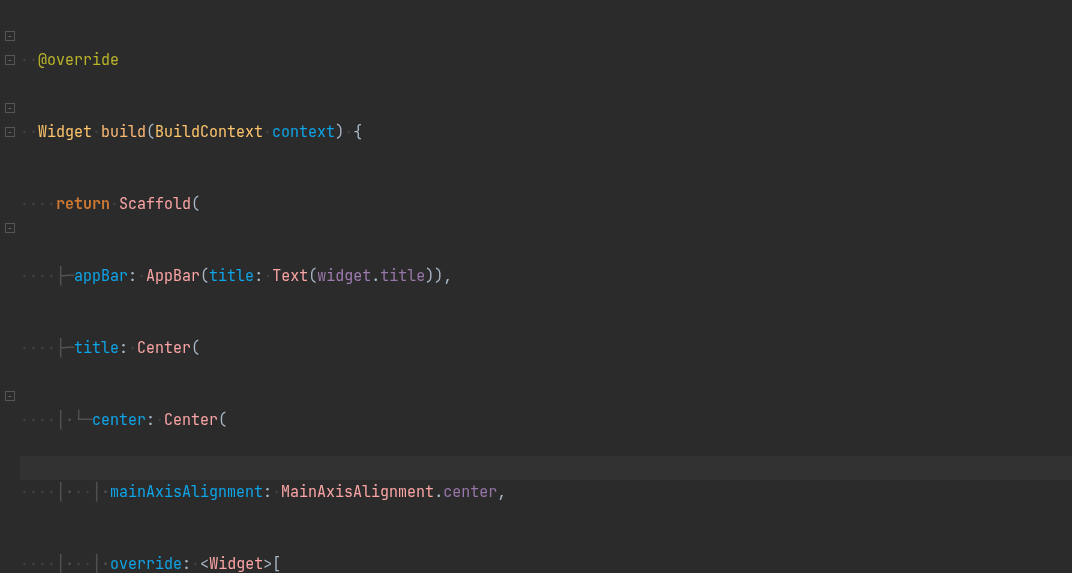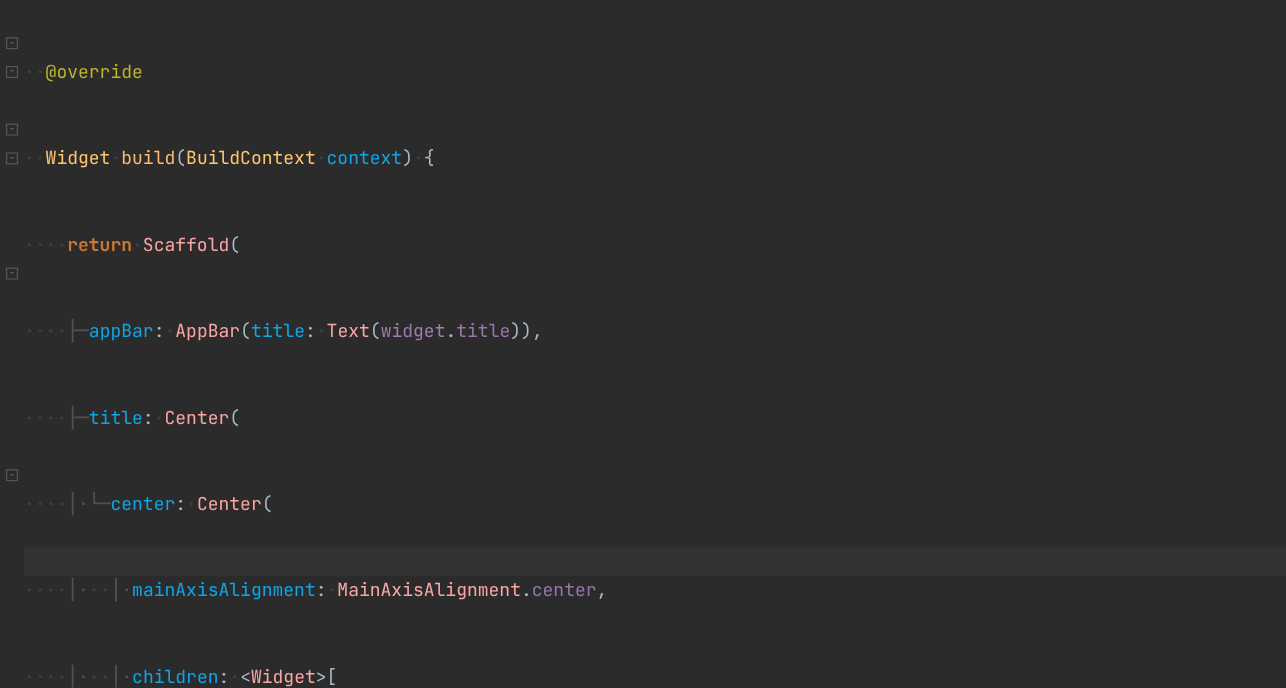--- a/index.html
+++ b/index.html
@@ -90,21 +90,21 @@
   </div>
 
   <div class="code">
     <div class="line"><span class="guide">··</span><span class="c-anno">@override</span></div>
     <div class="line"><span class="guide">··</span><span class="c-type">Widget</span><span class="guide">·</span><span class="c-yellow">build</span><span class="c-punc">(</span><span class="c-type">BuildContext</span><span class="guide">·</span><span class="c-ident">context</span><span class="c-punc">)</span><span class="guide">·</span><span class="c-punc">{</span></div>
     <div class="line"><span class="guide">····</span><span class="c-kw">return</span><span class="guide">·</span><span class="c-class">Scaffold</span><span class="c-punc">(</span></div>
     <div class="line"><span class="guide">····</span><span class="tree">├─</span><span class="c-ident">appBar</span><span class="c-punc">:</span><span class="guide">·</span><span class="c-class">AppBar</span><span class="c-punc">(</span><span class="c-ident">title</span><span class="c-punc">:</span><span class="guide">·</span><span class="c-class">Text</span><span class="c-punc">(</span><span class="c-member">widget</span><span class="c-punc">.</span><span class="c-prop">title</span><span class="c-punc">)),</span></div>
     <div class="line"><span class="guide">····</span><span class="tree">├─</span><span class="c-ident">title</span><span class="c-punc">:</span><span class="guide">·</span><span class="c-class">Center</span><span class="c-punc">(</span></div>
     <div class="line"><span class="guide">····</span><span class="tree">│·</span><span class="tree">└─</span><span class="c-ident">center</span><span class="c-punc">:</span><span class="guide">·</span><span class="c-class">Center</span><span class="c-punc">(</span></div>
     <div class="line"><span class="guide">····</span><span class="tree">│·</span><span class="guide">··</span><span class="tree">│·</span><span class="c-ident">mainAxisAlignment</span><span class="c-punc">:</span><span class="guide">·</span><span class="c-class">MainAxisAlignment</span><span class="c-punc">.</span><span class="c-prop">center</span><span class="c-punc">,</span></div>
-    <div class="line"><span class="guide">····</span><span class="tree">│·</span><span class="guide">··</span><span class="tree">│·</span><span class="c-ident">children</span><span class="c-punc">:</span><span class="guide">·</span><span class="c-punc">&lt;</span><span class="c-class">Widget</span><span class="c-punc">&gt;[</span></div>
+    <div class="line"><span class="guide">····</span><span class="tree">│·</span><span class="guide">··</span><span class="tree">│·</span><span class="c-ident">override</span><span class="c-punc">:</span><span class="guide">·</span><span class="c-punc">&lt;</span><span class="c-class">Widget</span><span class="c-punc">&gt;[</span></div>
     
     
     
     
     
     
     
     
     
     

